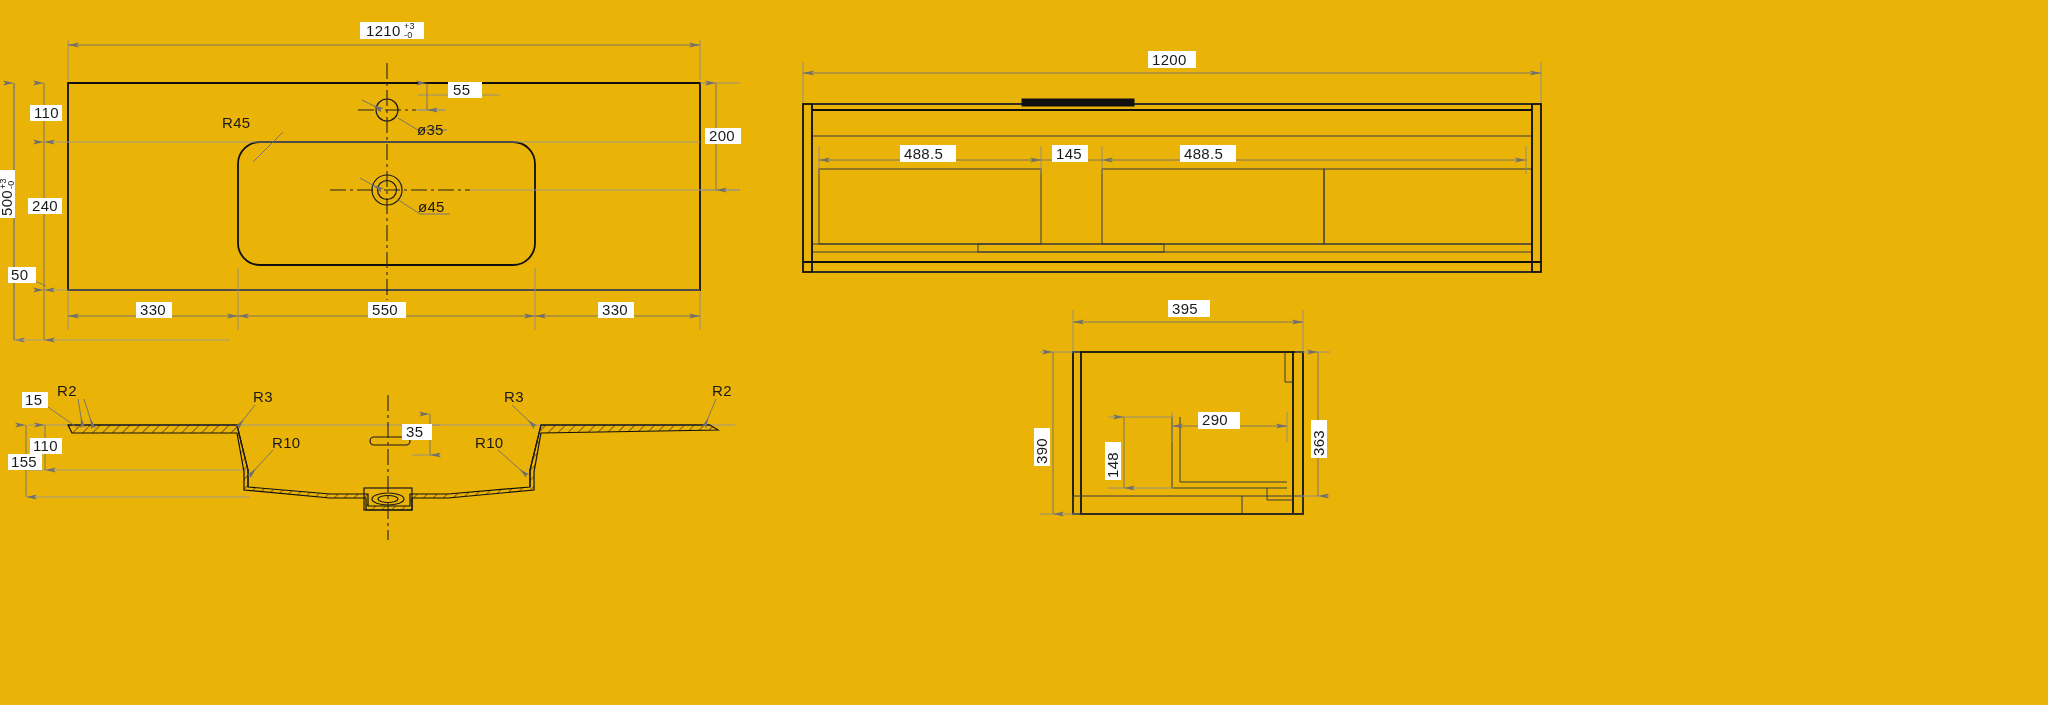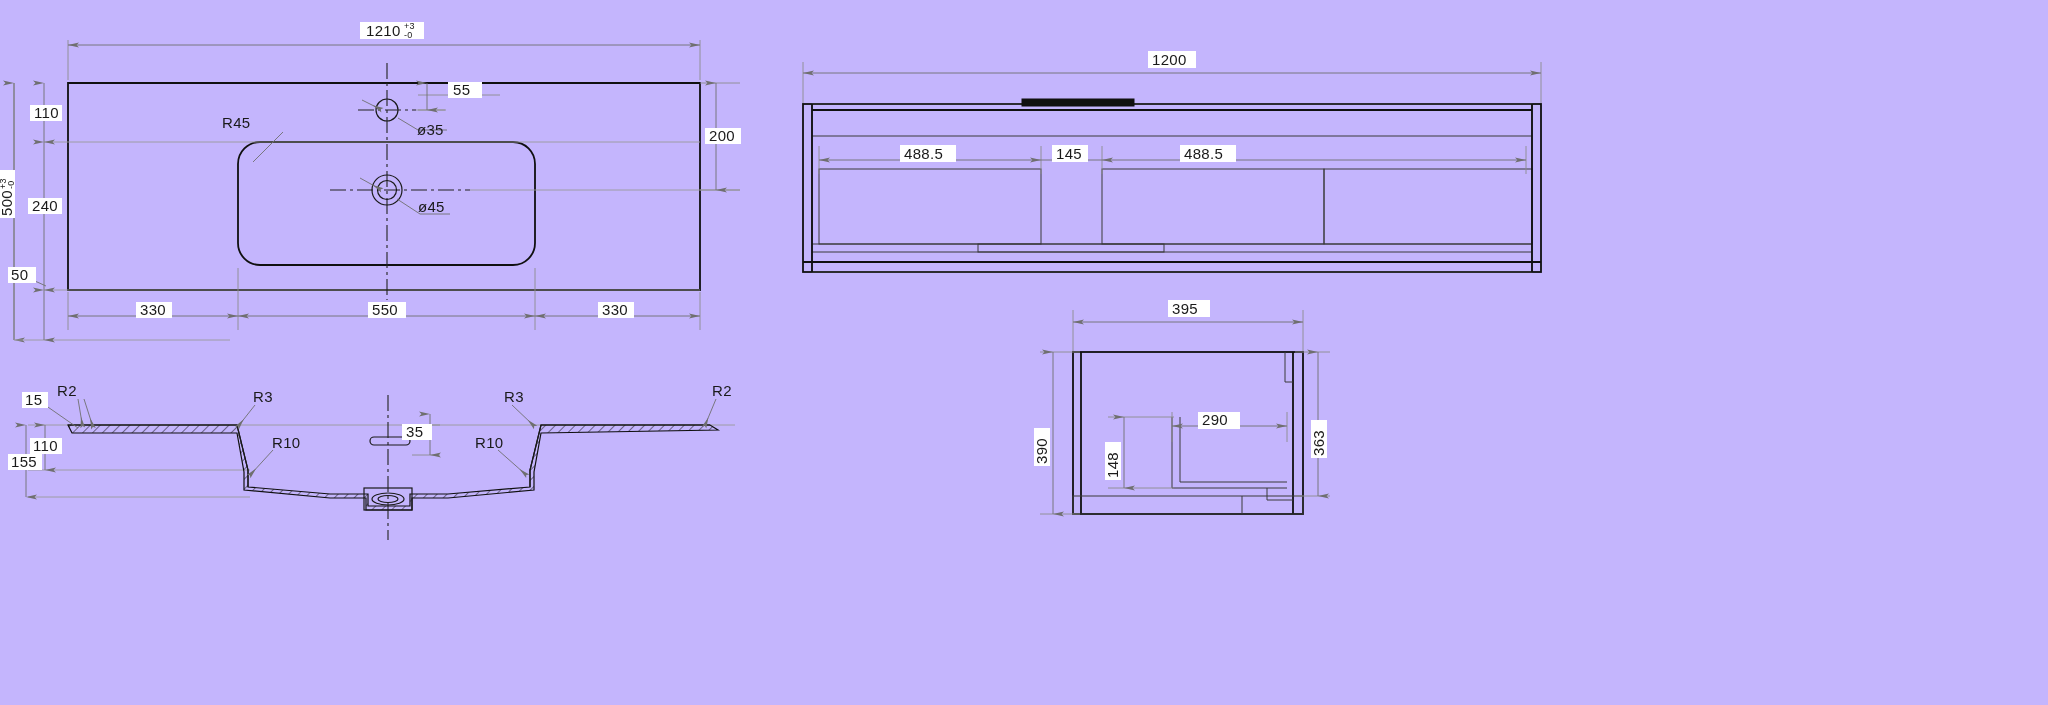--- a/index.html
+++ b/index.html
@@ -3,21 +3,21 @@
 <meta charset="utf-8">
 <title>Technical Drawing</title>
 <style>
   * { margin:0; padding:0; box-sizing:border-box; }
   html,body{
     width:2048px; height:705px;
     background:#ffffff;
     font-family:"Liberation Sans", sans-serif;
     overflow:hidden;
   }
-  #sheet{ position:relative; width:2048px; height:705px; background:#c4b5fd; }
+  #sheet{ position:relative; width:2048px; height:705px; background:#eab308; }
   svg{ display:block; }
   .dimtxt{
     font-family:"Liberation Sans", sans-serif;
     font-size:15px;
     fill:#1a1a1a;
     letter-spacing:0.3px;
   }
   .tol{ font-size:9px; }
   .thin{ stroke:#8d8d8d; stroke-width:0.9; fill:none; }
   .dim{ stroke:#6f6f6f; stroke-width:0.9; fill:none; }

